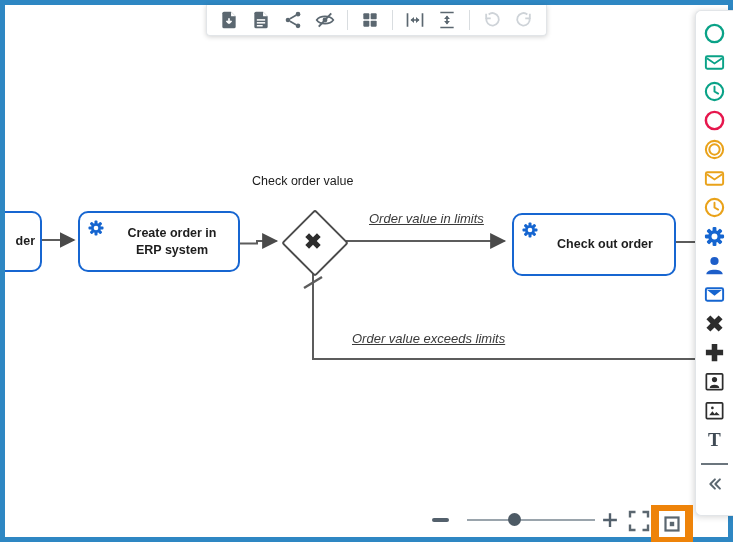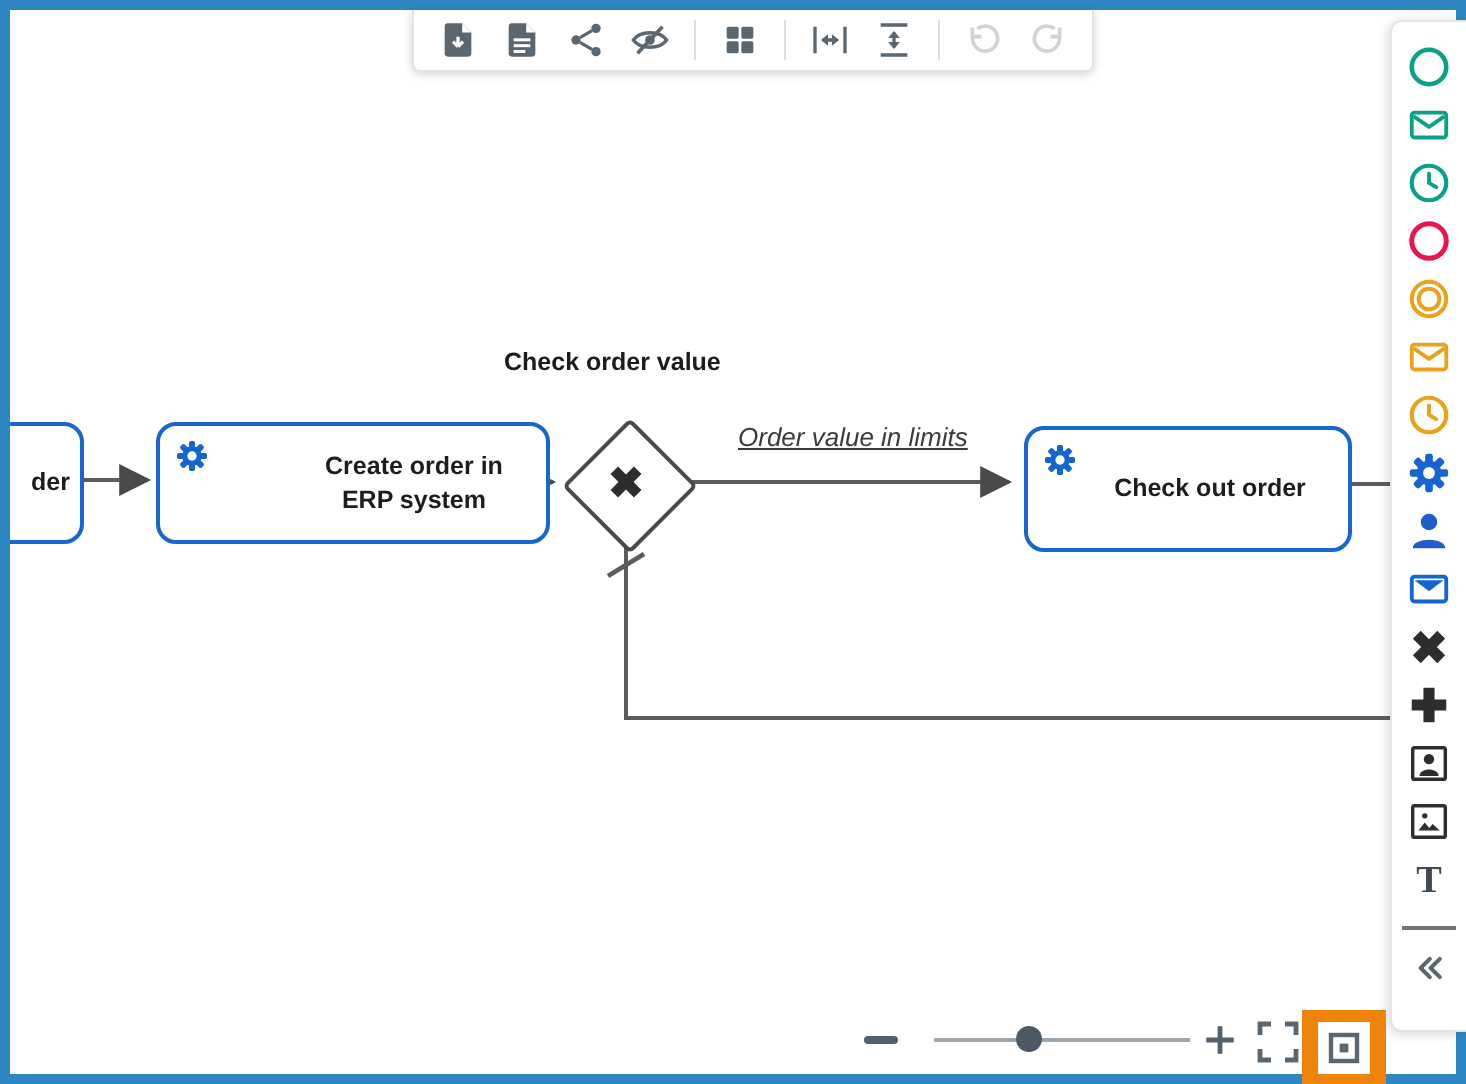--- a/index.html
+++ b/index.html
@@ -38,21 +38,21 @@
   
   .flows{position:absolute;left:0;top:0;width:733px;height:542px;z-index:2;}
   .task{position:absolute;z-index:3;background:#fff;border:2px solid #1766d1;border-radius:10px;
         display:flex;align-items:center;justify-content:center;text-align:center;
         font-weight:bold;font-size:12.5px;color:#1d1d1d;line-height:1.3;cursor:pointer;}
   .task .gear{position:absolute;left:7px;top:6px;width:18px;height:18px;}
   .diamond{position:absolute;left:291px;top:219px;width:44px;height:44px;background:#fff;
            border:2.4px solid #4b4b4b;border-radius:3px;transform:rotate(45deg);z-index:3;cursor:pointer;}
   .gwx{position:absolute;left:302px;top:230px;width:22px;height:22px;z-index:3;}
   .lbl{position:absolute;z-index:3;white-space:nowrap;}
-  .lbl-bold{font-weight:bold;font-size:12.5px;color:#1c1c1c;}
+  .lbl-bold{font-weight:normal;font-size:12.5px;color:#1c1c1c;}
   .lbl-it{font-style:italic;font-size:13px;color:#3a3a3a;text-decoration:underline;}
 </style>
 </head>
 <body>
 
 <div id="app">
 
   <svg class="flows">
     <defs>
       <marker id="arr" markerWidth="9" markerHeight="9" refX="7.2" refY="4" orient="auto">
@@ -66,21 +66,21 @@
       <path d="M313 272 L313 359 L700 359"></path>
       <path d="M304 288 L322 277" stroke-width="2.4"></path>
       <path d="M673 242 L700 242"></path>
     </g>
   </svg>
 
   <div class="task" style="left:-70px;top:211px;width:103px;height:57px;justify-content:flex-end;padding-right:5px;">
     <span>der</span>
   </div>
 
-  <div class="task" style="left:78px;top:211px;width:158px;height:57px;padding-left:35px;">
+  <div class="task" style="left:78px;top:211px;width:158px;height:57px;">
     <svg class="gear" viewBox="0 0 24 24">
       <g fill="#1565d0">
         <rect x="10" y="2" width="4" height="20" rx="1.2"></rect>
         <rect x="2" y="10" width="20" height="4" rx="1.2"></rect>
         <rect x="10" y="2" width="4" height="20" rx="1.2" transform="rotate(45 12 12)"></rect>
         <rect x="2" y="10" width="20" height="4" rx="1.2" transform="rotate(45 12 12)"></rect>
         <circle cx="12" cy="12" r="6.5"></circle>
       </g>
       <circle cx="12" cy="12" r="3.1" fill="#fff"></circle>
     </svg>
@@ -101,20 +101,21 @@
         <rect x="10" y="2" width="4" height="20" rx="1.2" transform="rotate(45 12 12)"></rect>
         <rect x="2" y="10" width="20" height="4" rx="1.2" transform="rotate(45 12 12)"></rect>
         <circle cx="12" cy="12" r="6.5"></circle>
       </g>
       <circle cx="12" cy="12" r="3.1" fill="#fff"></circle>
     </svg>
     <span style="margin-left:22px;">Check out order</span>
   </div>
 
   <div class="lbl lbl-it" style="left:369px;top:211px;">Order value in limits</div>
+  <div class="lbl lbl-it" style="left:352px;top:331px;">Order value exceeds limits</div>
 
   <div class="toolbar">
     <svg class="tb-icon" viewBox="0 0 24 24">
       <path d="M6 2 h8.5 L20 7.5 V20 a2 2 0 0 1 -2 2 H6 a2 2 0 0 1 -2 -2 V4 a2 2 0 0 1 2 -2 z" fill="#5b6770"></path>
       <path d="M14.5 2 v5.5 H20 z" fill="#ffffff"></path>
       <path d="M12 10 v6 M12 16 l-3 -3 M12 16 l3 -3" stroke="#fff" stroke-width="2" fill="none"></path>
     </svg>
     <svg class="tb-icon" viewBox="0 0 24 24">
       <path d="M6 2 h8.5 L20 7.5 V20 a2 2 0 0 1 -2 2 H6 a2 2 0 0 1 -2 -2 V4 a2 2 0 0 1 2 -2 z" fill="#5b6770"></path>
       <path d="M14.5 2 v5.5 H20 z" fill="#ffffff"></path>

